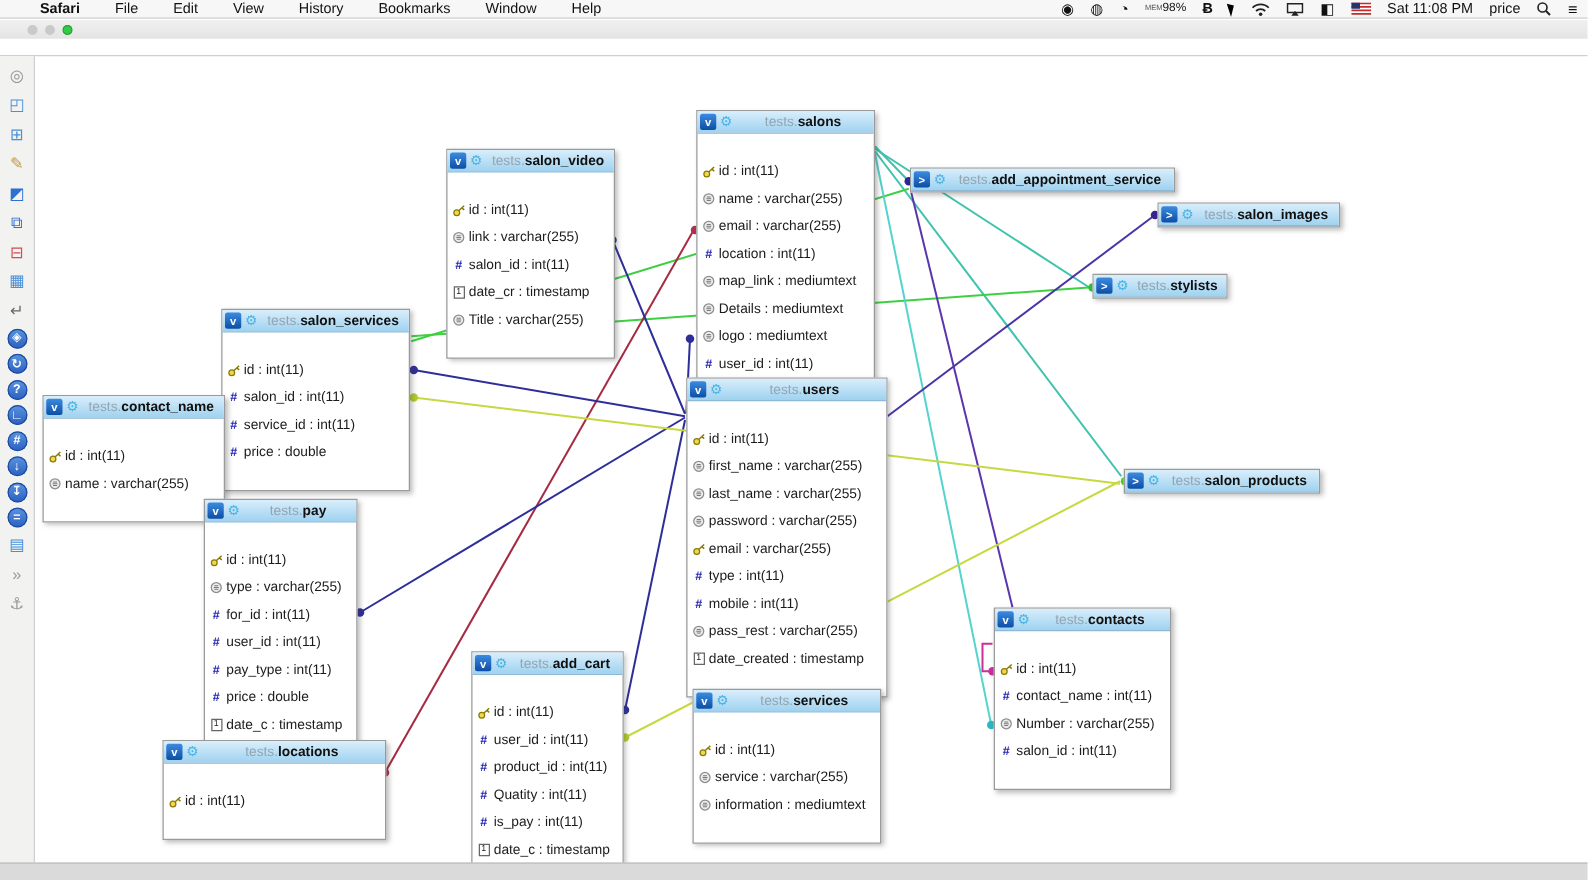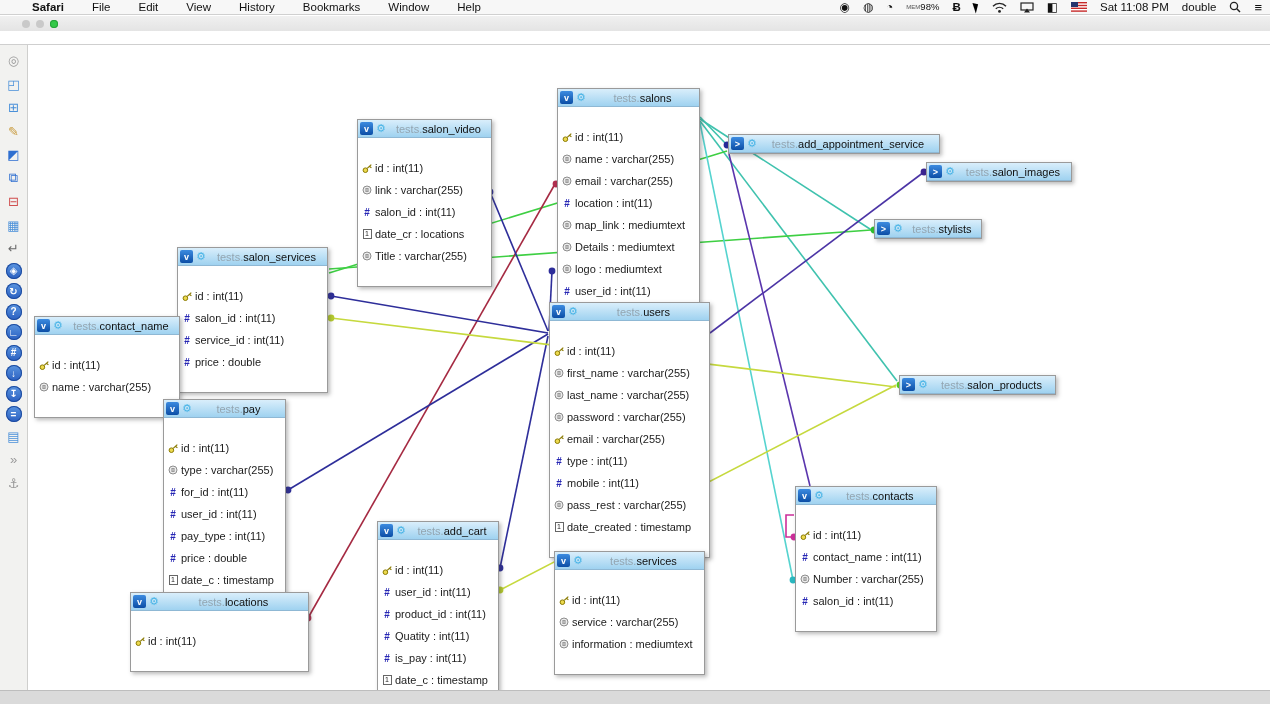--- a/index.html
+++ b/index.html
@@ -49,21 +49,21 @@
     box-shadow:2px 2px 4px rgba(60,60,60,.35); z-index:3; font-size:11px; }
   .db-head { height:18px; display:flex; align-items:center; padding:0 4px 0 2px;
     background:linear-gradient(#d9eefb,#9fd2f0); border-bottom:1px solid #8fb8d4;
     white-space:nowrap; overflow:hidden; cursor:move; }
   .tbox { width:13px; height:13px; border-radius:2px; margin-right:3px; flex:0 0 auto;
     background:linear-gradient(#3c8be0,#0c4ea6); color:#fff; font-size:9px;
     font-weight:bold; display:flex; align-items:center; justify-content:center; }
   .gear { color:#49b4e6; font-size:11px; margin-right:4px; flex:0 0 auto; }
   .tname { flex:1; text-align:center; }
   .tname .schema { color:#93a5b1;margin-top:46px; }
-  .tname .nm { font-weight:normal; color:#101010; }
+  .tname .nm { font-weight:bold; color:#101010; }
   .db-rows { padding:19px 0; }
   .db-row { height:22px; display:flex; align-items:center; padding:0 6px 0 3px;
     white-space:nowrap; color:#1b1b1b; cursor:default; }
   .fi { width:12px; flex:0 0 auto; display:inline-flex; align-items:center;
     justify-content:center; margin-right:2px; }
   .fi-num { color:#2626b4; font-weight:bold; font-size:10px; }
   .fi-date { width:9px; height:10px; border:1px solid #666; font-size:7px;
     line-height:8px; text-align:center; color:#222; background:#fff; }
 
   
@@ -115,21 +115,21 @@
           <g fill="#c62a2a">
             <rect y="0" width="16" height="1.4"></rect>
             <rect y="2.8" width="16" height="1.4"></rect>
             <rect y="5.6" width="16" height="1.4"></rect>
             <rect y="8.4" width="16" height="1.4"></rect>
           </g>
           <rect width="7" height="5" fill="#24356e"></rect>
         </svg>
     </span>
     <span>Sat 11:08 PM</span>
-    <span>double</span>
+    <span>price</span>
     <span class="st-ic">
       <svg width="12" height="12" viewBox="0 0 12 12">
           <circle cx="5" cy="5" r="3.6" fill="none" stroke="#222" stroke-width="1.3"></circle>
           <line x1="7.8" y1="7.8" x2="11" y2="11" stroke="#222" stroke-width="1.5"></line>
         </svg>
     </span>
     <span class="st-ic" style="font-size:13px">≡</span>
   </div>
 </div>
 
@@ -302,21 +302,21 @@
         <div class="db-row">
           <span class="fi">
             <span class="fi-num">#</span>
           </span>
           <span>salon_id : int(11)</span>
         </div>
         <div class="db-row">
           <span class="fi">
             <span class="fi-date">1</span>
           </span>
-          <span>date_cr : locations</span>
+          <span>date_cr : timestamp</span>
         </div>
         <div class="db-row">
           <span class="fi">
             <svg width="10" height="10" viewBox="0 0 10 10">
               <circle cx="5" cy="5" r="4" fill="#ececec" stroke="#8d8d8d"></circle>
               <path d="M3 5 H7 M3.4 3.6 H6.6 M3.4 6.4 H6.6" stroke="#7a7a7a" stroke-width="0.8" fill="none"></path>
             </svg>
           </span>
           <span>Title : varchar(255)</span>
         </div>

